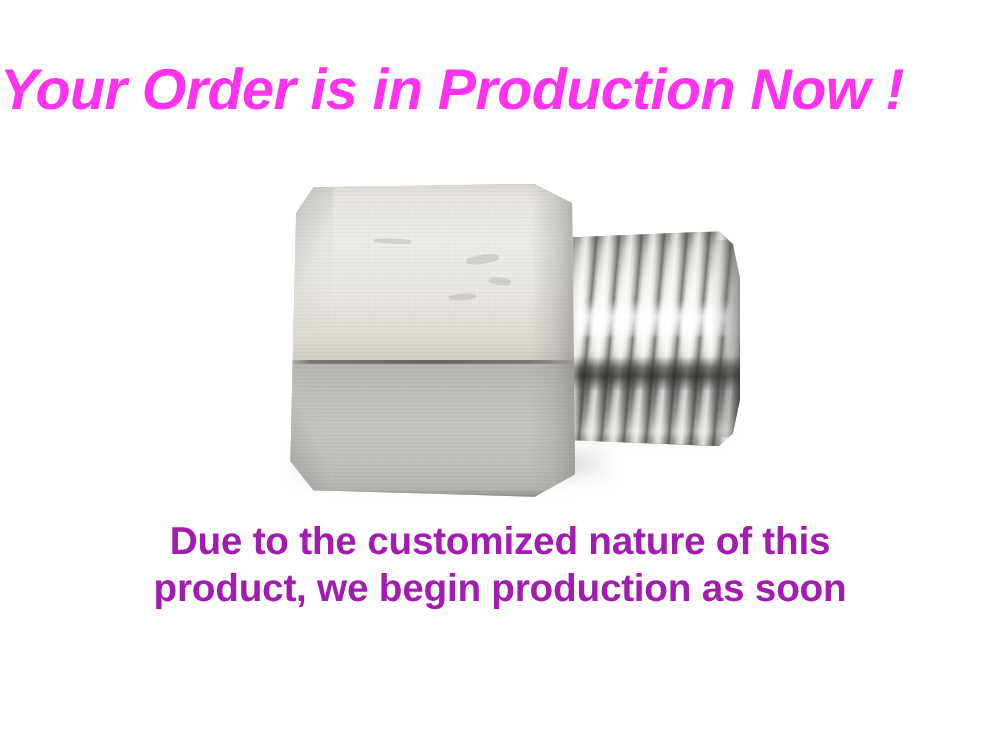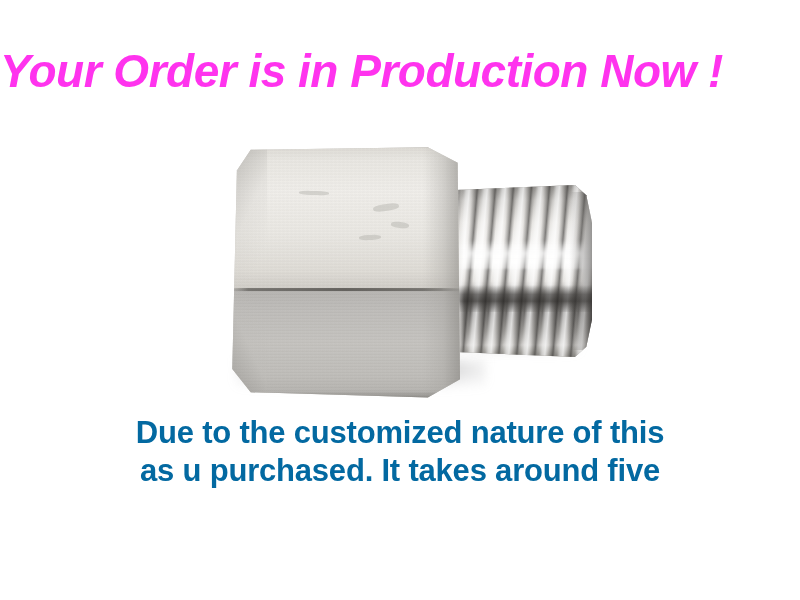--- a/index.html
+++ b/index.html
@@ -261,21 +261,21 @@
       rgba(222,220,217,0.55) 55%,
       rgba(255,255,255,0.00) 100%);
   }
 
   
   #body-copy {
     position: absolute;
     left: 0; top: 414px;
     width: 800px;
     text-align: center;
-    color: #0369a1;
+    color: #a21caf;
     font-family: "Liberation Sans", sans-serif;
     font-size: 31px;
     font-weight: bold;
     line-height: 38px;
     letter-spacing: -0.2px;
   }
   #body-copy .ln { display: block; white-space: nowrap; }
 </style>
 </head>
 <body>
@@ -312,16 +312,16 @@
       <div class="mark" style="left:62%; top:24%; width:26px; height:7px; transform:rotate(-8deg);"></div>
       <div class="mark" style="left:70%; top:31%; width:18px; height:6px; transform:rotate(6deg);"></div>
       <div class="mark" style="left:56%; top:36%; width:22px; height:5px; transform:rotate(-3deg);"></div>
       <div class="mark" style="left:30%; top:19%; width:30px; height:4px; transform:rotate(2deg);"></div>
     </div>
 
   </div>
 
   <div id="body-copy">
     <span class="ln">Due to the customized nature of this</span>
-    <span class="ln">as u purchased. It takes around five</span>
+    <span class="ln">product, we begin production as soon</span>
   </div>
 
 </div>
 
 </body></html>

